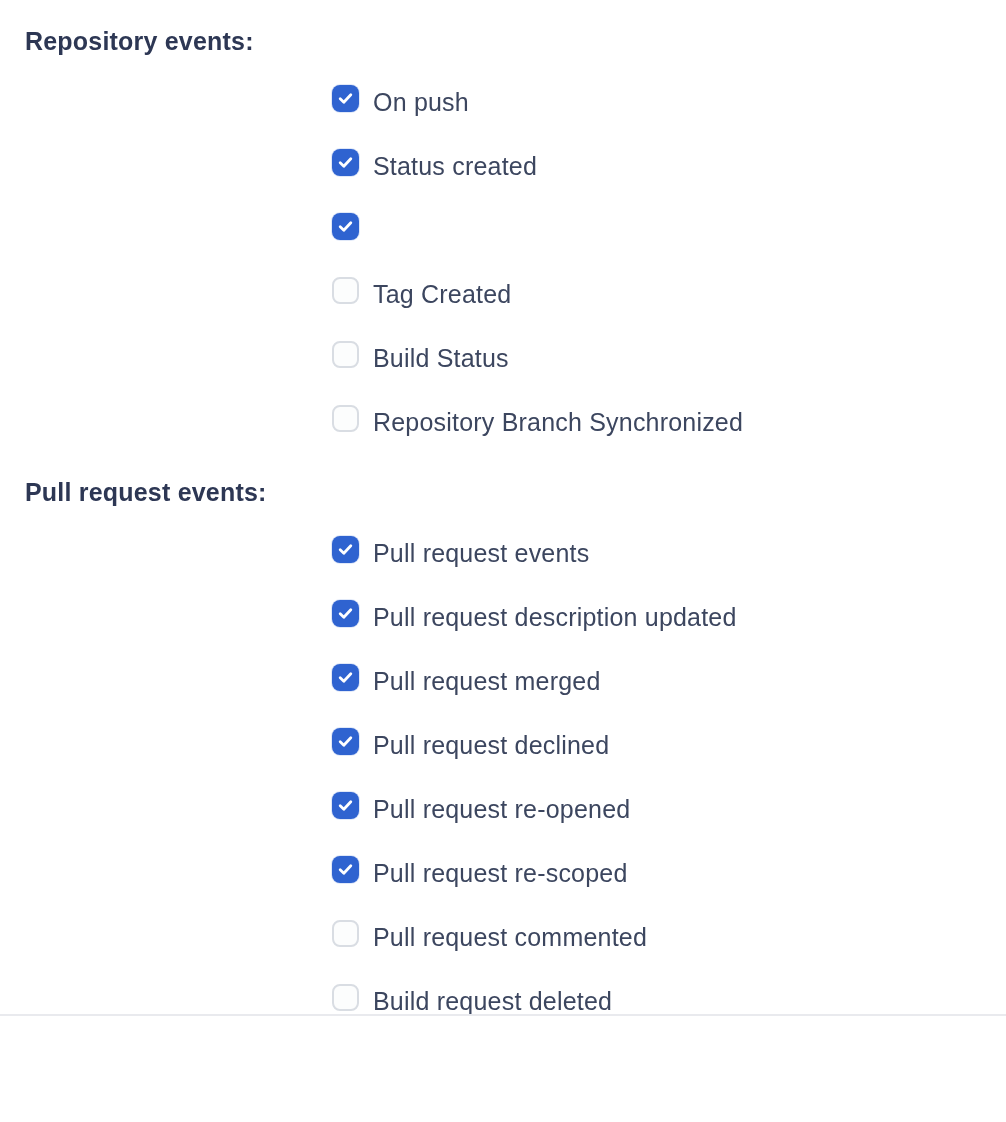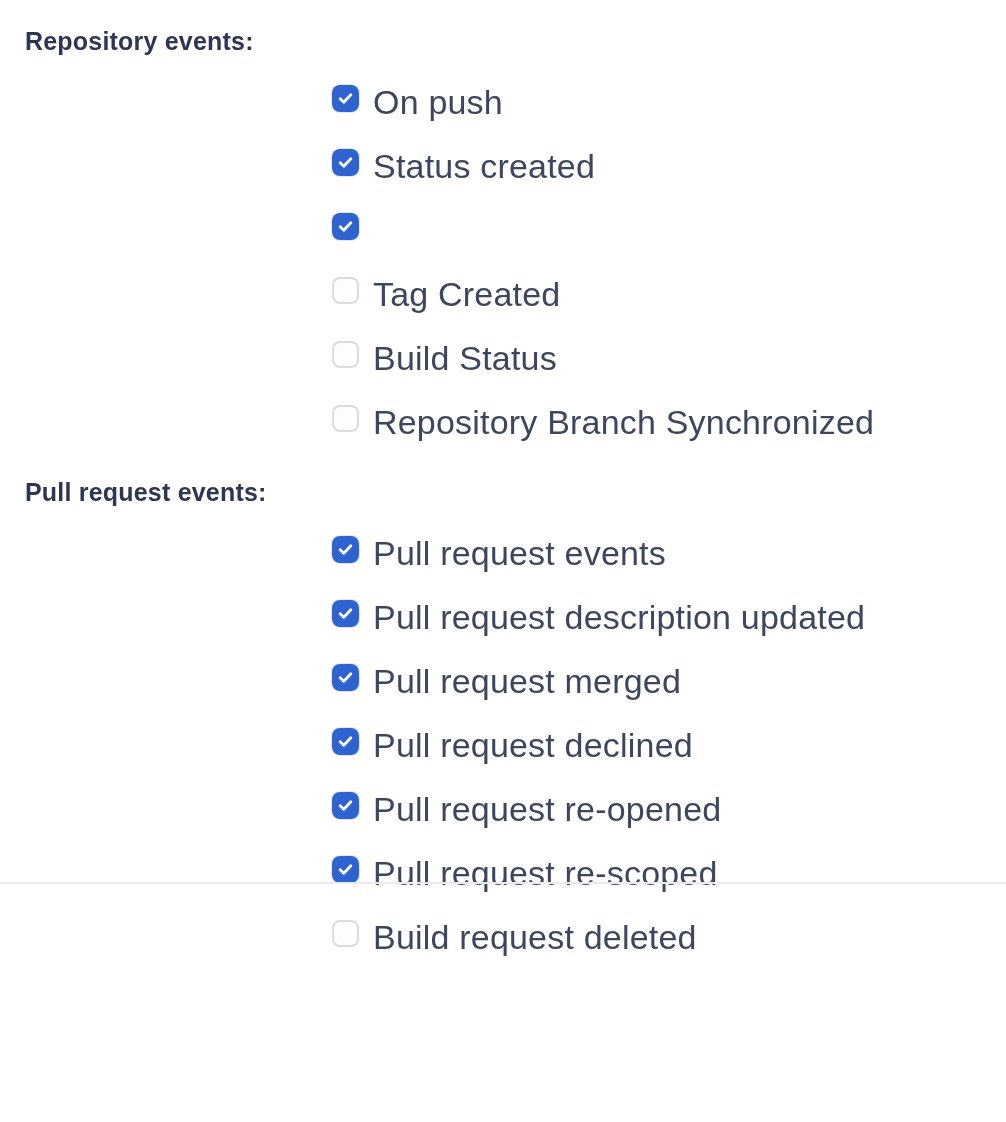--- a/index.html
+++ b/index.html
@@ -6,21 +6,21 @@
   html, body {
     width: 1006px;
     height: 1122px;
     background: #ffffff;
     font-family: "Liberation Sans", "DejaVu Sans", sans-serif;
     overflow: hidden;
   }
   .form-root {
     position: relative;
     width: 1006px;
-    height: 884px;
+    height: 1016px;
     padding: 26px 0 0 25px;
   }
   .event-section { display: block; }
   .section-heading {
     font-size: 25px;
     line-height: 31px;
     font-weight: 700;
     letter-spacing: 0.2px;
     color: #2d3754;
   }
@@ -49,21 +49,21 @@
     background: #2f63d0;
     border: none;
     box-shadow: 0 0 0 1px rgba(47,99,208,0.15);
   }
   .checkbox.unchecked {
     background: #fcfdfd;
     border: 2px solid #d9dde3;
   }
   .checkbox svg { display: block; }
   .option-label {
-    font-size: 34px;
+    font-size: 25px;
     line-height: 31px;
     color: #3c465f;
     letter-spacing: 0.2px;
     white-space: nowrap;
     margin-top: 9px;
   }
   .bottom-divider {
     position: absolute;
     left: 0;
     bottom: 0;
@@ -180,20 +180,26 @@
 
   <div class="option-row">
     <span class="checkbox checked">
       <svg width="17" height="17" viewBox="0 0 17 17">
         <path d="M3.2 8.8 L6.8 12.2 L13.8 4.8" fill="none" stroke="#ffffff" stroke-width="2.8" stroke-linecap="round" stroke-linejoin="round"></path>
       </svg>
     </span>
     <span class="option-label">Pull request re-scoped</span>
   </div>
 
+  <div class="option-row">
+    <span class="checkbox unchecked">
+      
+    </span>
+    <span class="option-label">Pull request commented</span>
+  </div>
 
   <div class="option-row">
     <span class="checkbox unchecked">
       
     </span>
     <span class="option-label">Build request deleted</span>
   </div>
 
 </div>
   </div>

